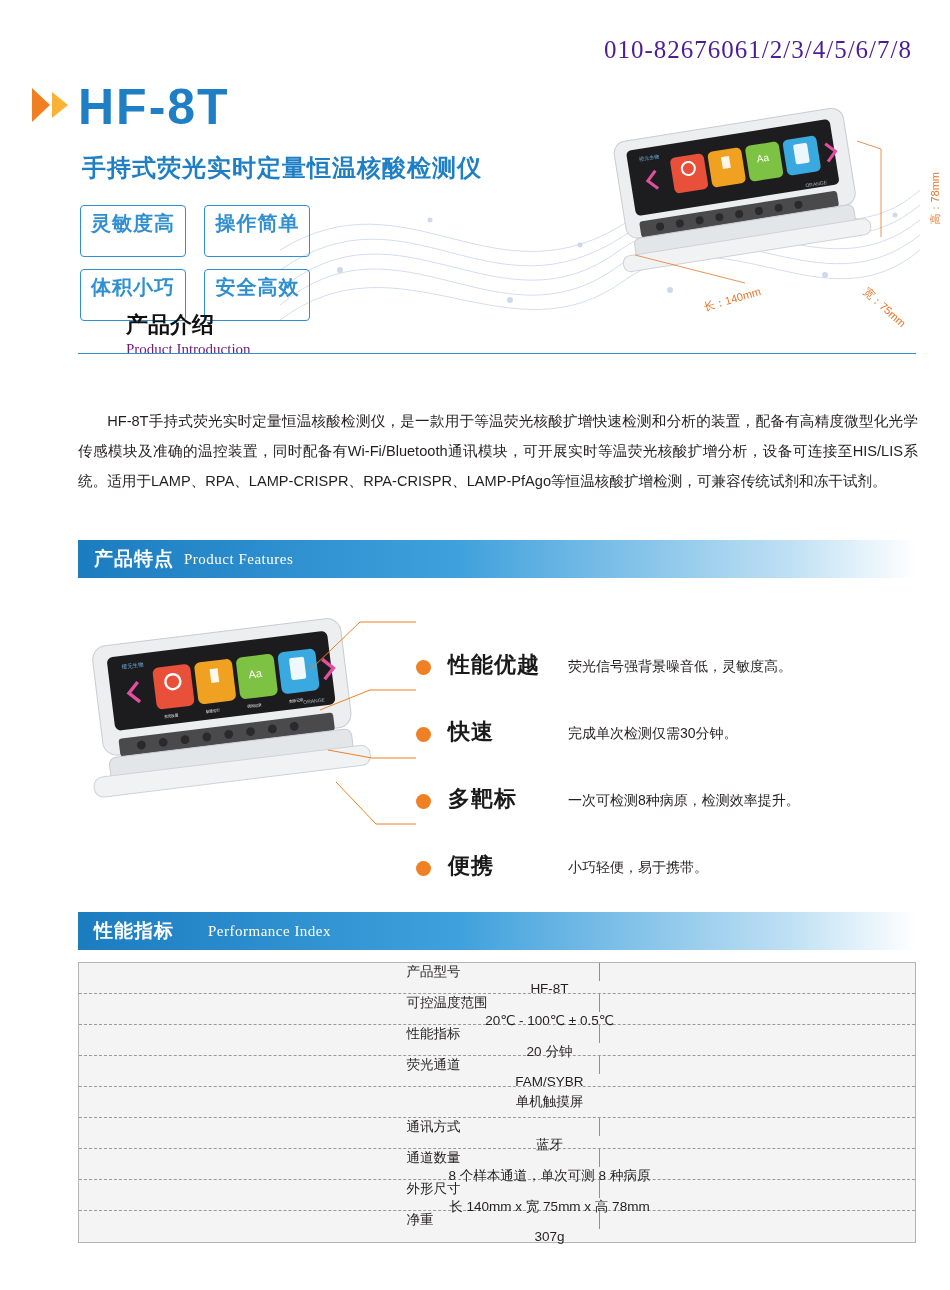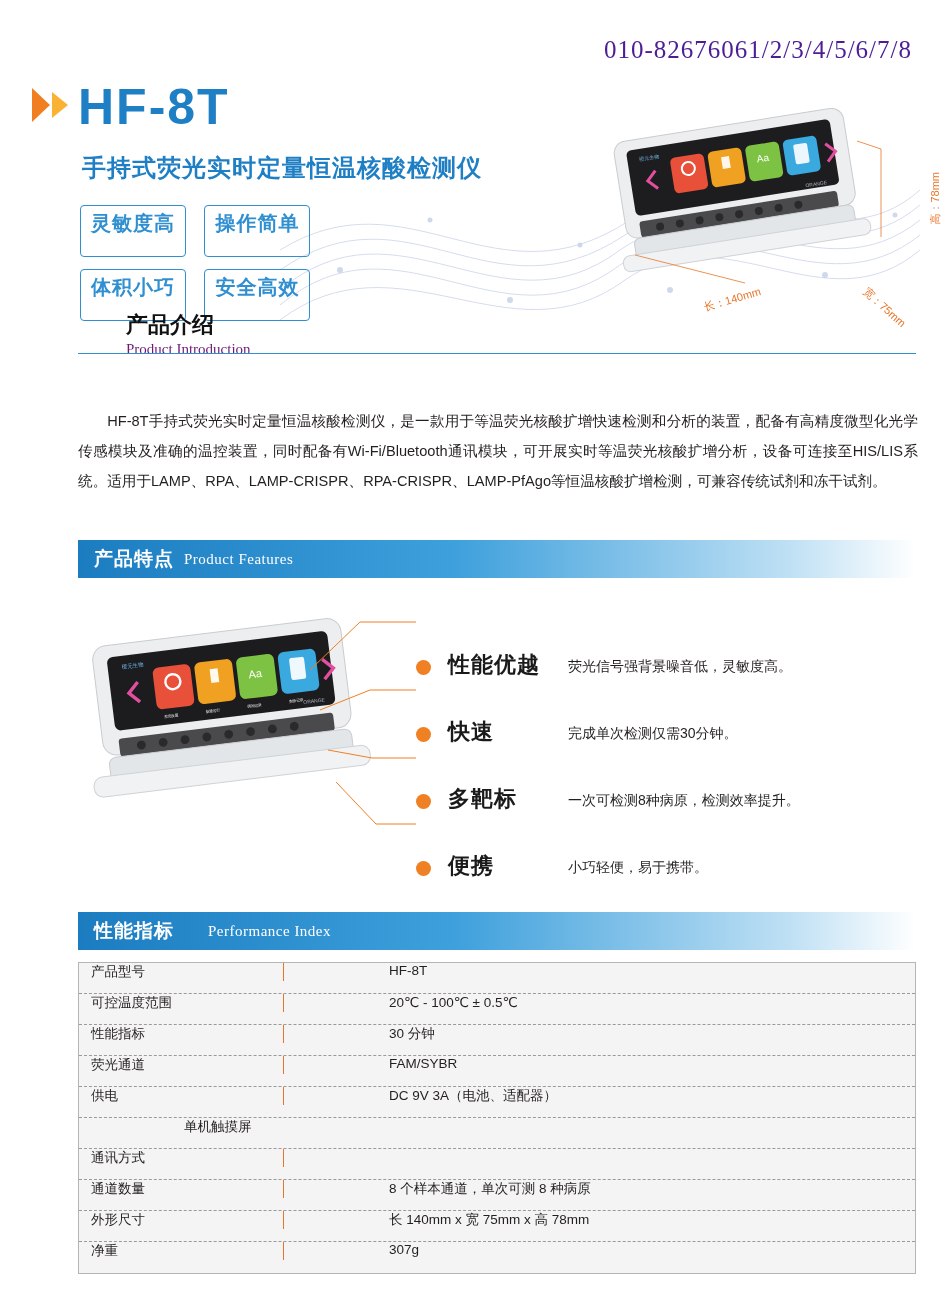--- a/index.html
+++ b/index.html
@@ -116,21 +116,21 @@
     font-size: 14px; color: #231f20;
   }
   .feat-connect { position: absolute; left: 240px; top: 600px; width: 190px; height: 240px; }
 
   
   .spec {
     position: absolute; left: 78px; top: 962px; width: 838px;
     border: 1px solid #b5b5b5;
     background: #f4f4f4;
   }
-  .spec-row { display: flex; height: 31px; align-items: flex-start; border-bottom: 1px dashed #9a9a9a; }
+  .spec-row { display: flex; height: 31px; align-items: center; border-bottom: 1px dashed #9a9a9a; flex-direction: column; }
   .spec-row:last-child { border-bottom: none; }
   .spec-key {
     width: 205px; flex: none;
     display: flex; align-items: center;
     padding-left: 12px; font-size: 13.5px; color: #231f20;
     border-right: 1.5px solid #e8762a;
   }
   .spec-val {
     flex: 1; display: flex; align-items: center;
     padding-left: 105px; font-size: 13.5px; color: #231f20;
@@ -306,35 +306,32 @@
   <div class="spec-row">
     <div class="spec-key">产品型号</div>
     <div class="spec-val">HF-8T</div>
   </div>
   <div class="spec-row">
     <div class="spec-key">可控温度范围</div>
     <div class="spec-val">20℃ - 100℃ ± 0.5℃</div>
   </div>
   <div class="spec-row">
     <div class="spec-key">性能指标</div>
-    <div class="spec-val">30 分钟</div>
+    <div class="spec-val">20 分钟</div>
   </div>
   <div class="spec-row">
     <div class="spec-key">荧光通道</div>
     <div class="spec-val">FAM/SYBR</div>
   </div>
   <div class="spec-row">
-    <div class="spec-key">供电</div>
-    <div class="spec-val">DC 9V 3A（电池、适配器）</div>
-  </div>
-  <div class="spec-row">
     <div class="spec-val">单机触摸屏</div>
   </div>
   <div class="spec-row">
     <div class="spec-key">通讯方式</div>
+    <div class="spec-val">蓝牙</div>
   </div>
   <div class="spec-row">
     <div class="spec-key">通道数量</div>
     <div class="spec-val">8 个样本通道，单次可测 8 种病原</div>
   </div>
   <div class="spec-row">
     <div class="spec-key">外形尺寸</div>
     <div class="spec-val">长 140mm x 宽 75mm x 高 78mm</div>
   </div>
   <div class="spec-row">

